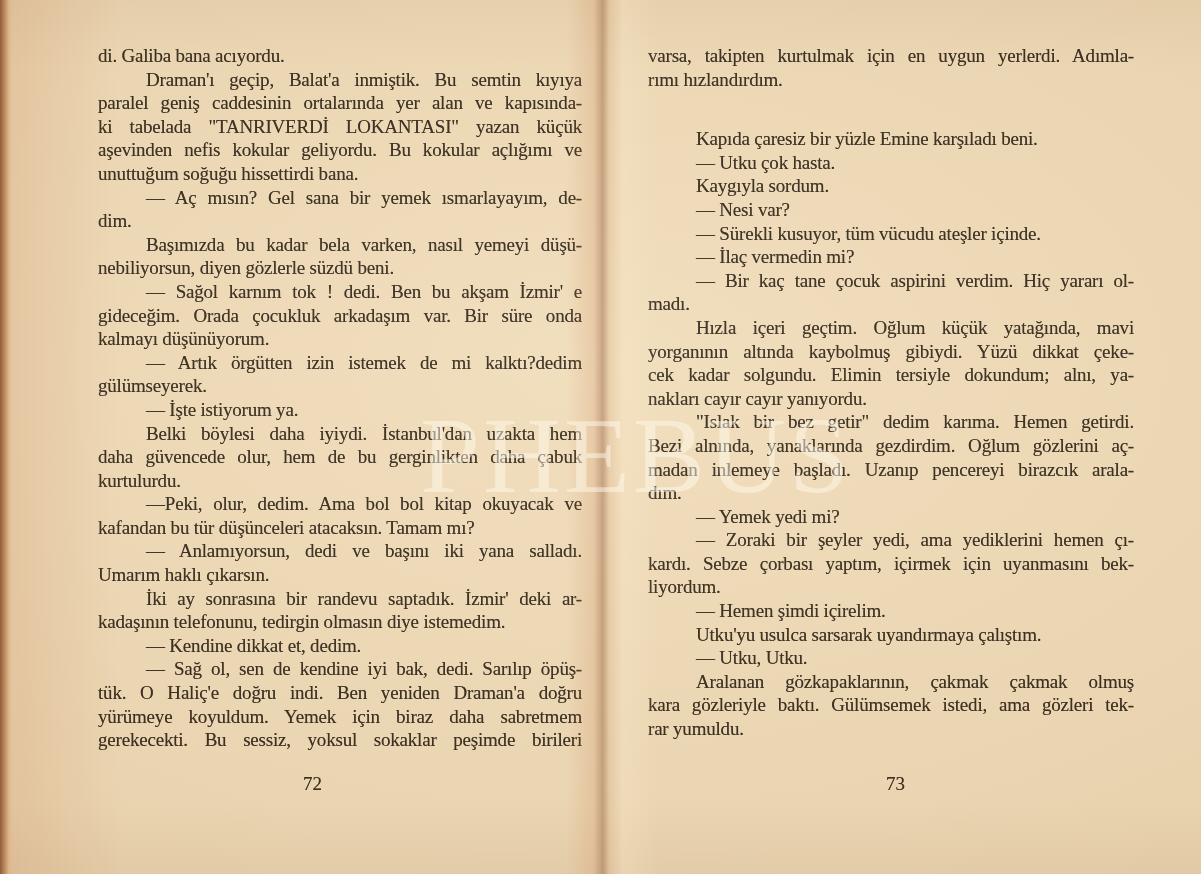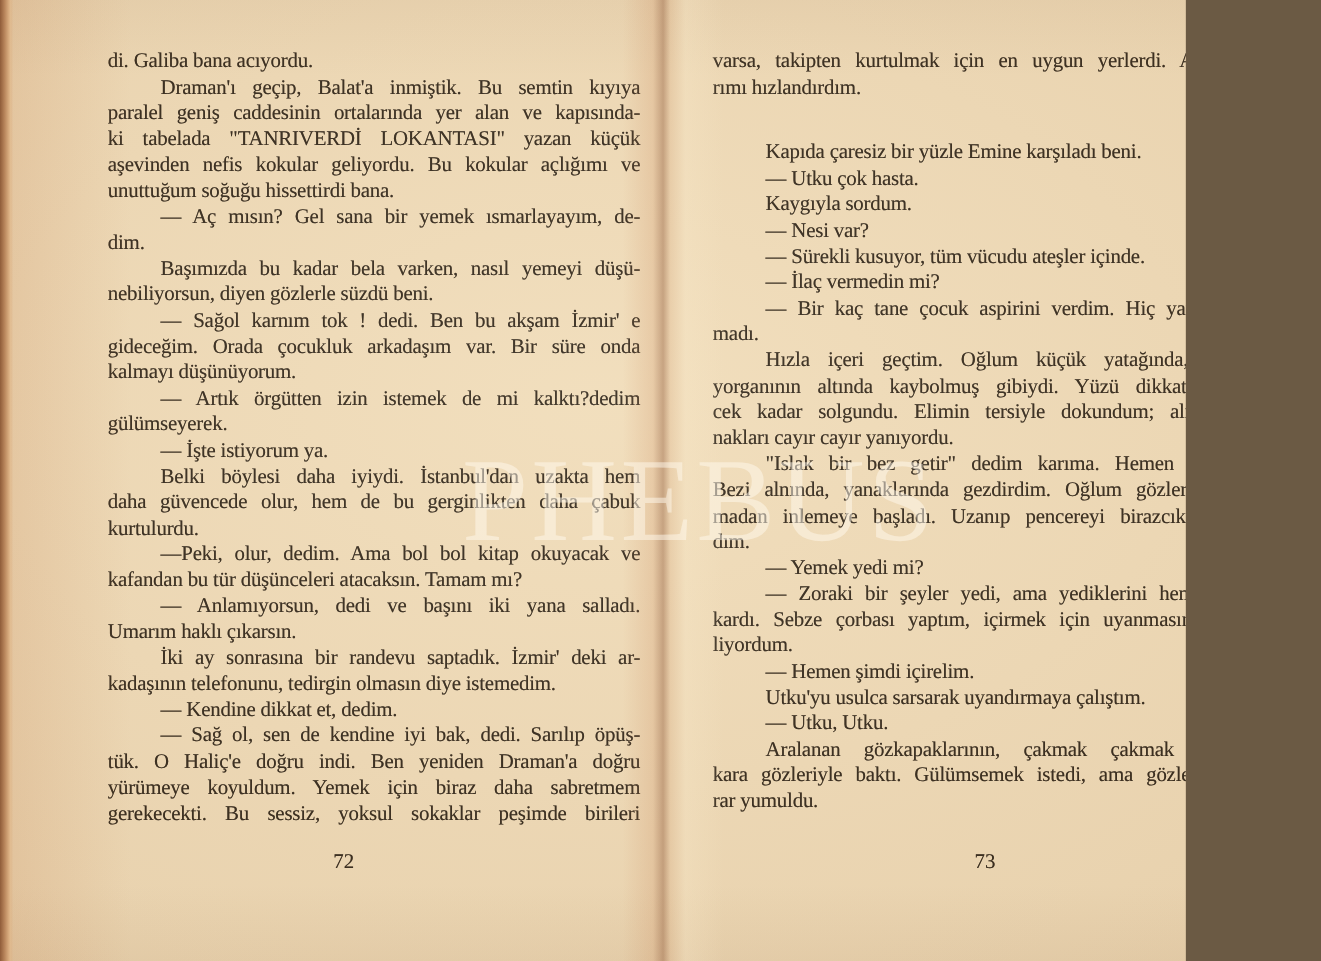--- a/index.html
+++ b/index.html
@@ -1,18 +1,18 @@
 <!DOCTYPE html>
 <html><head>
 <meta charset="utf-8">
 <style>
   html,body { margin:0; padding:0; background:#6b5a44; }
   .spread {
     position:relative;
-    width:1078px; height:874px;
+    width:1201px; height:874px;
     background:#f0dbb6;
     overflow:hidden;
     font-family:"Liberation Serif", serif;
   }
   
   .spread::before {
     content:""; position:absolute; inset:0; z-index:3; pointer-events:none;
     background:
       radial-gradient(120% 95% at 50% 42%, rgba(255,255,255,0.10), rgba(125,75,35,0.10)),
       linear-gradient(180deg, rgba(120,70,30,0.05), rgba(0,0,0,0) 8%, rgba(0,0,0,0) 92%, rgba(120,70,30,0.06));

